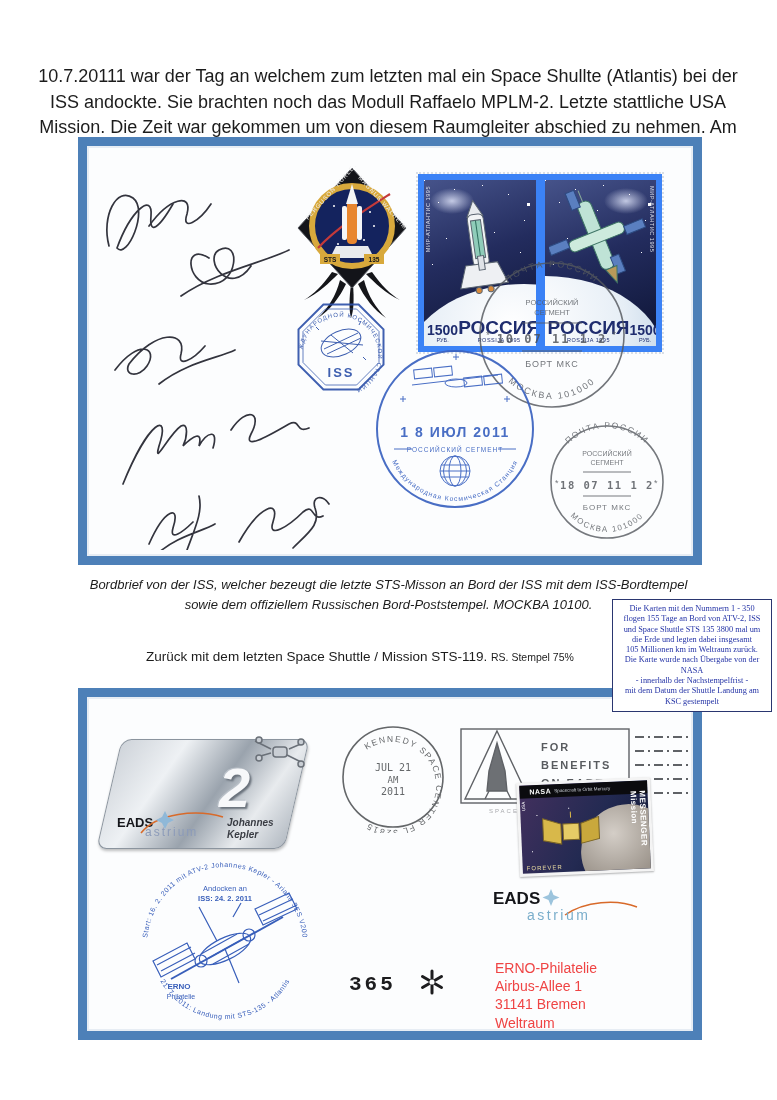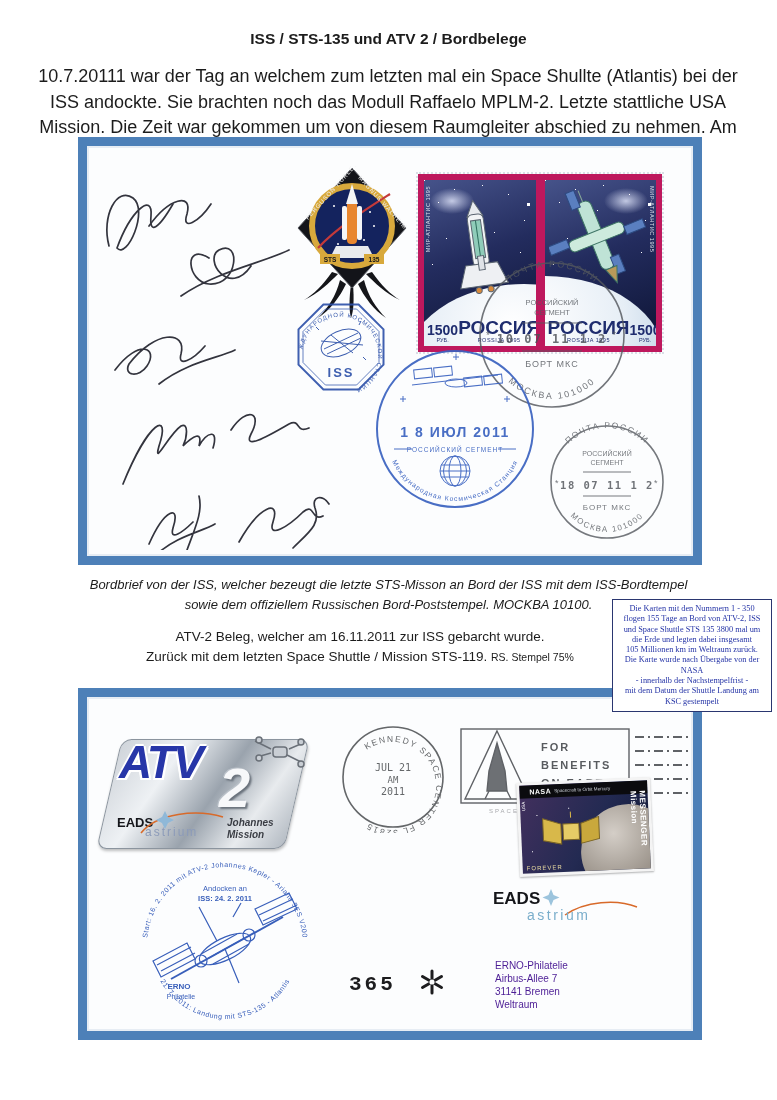--- a/index.html
+++ b/index.html
@@ -19,21 +19,21 @@
   .cap1{top:575px;}
   .cap2{top:1045px;}
   .atvtext{position:absolute;top:627px;left:40px;width:640px;text-align:center;
            font-size:13.5px;line-height:1.5;}
   .atvsmall{font-size:10.5px;}
   .notebox{position:absolute;left:612px;top:599px;width:152px;background:#ffffff;
            border:1.5px solid #2a3670;color:#2433a6;font-family:"Liberation Serif",serif;
            font-size:8.3px;line-height:1.24;text-align:center;padding:4px 3px;z-index:7;}
   .notebox span{display:block;}
   
-  .stamp-pair{position:absolute;left:331px;top:28px;width:232px;height:166px;background:#be185d;
+  .stamp-pair{position:absolute;left:331px;top:28px;width:232px;height:166px;background:#3b82f6;
               padding:6px;display:flex;gap:9px;outline:2px dotted #d9dee5;align-items:flex-end;}
   .stamp{position:relative;width:114px;height:166px;overflow:hidden;
          background:linear-gradient(160deg,#46538a 0%,#232c5e 45%,#0d1434 100%);}
   .stamp .galaxy{position:absolute;left:6px;top:8px;width:44px;height:26px;border-radius:50%;
          background:radial-gradient(closest-side,rgba(230,235,255,.8),rgba(230,235,255,0));}
   .stamp .stars{position:absolute;left:0;top:0;width:1px;height:1px;background:#fff;
     box-shadow:14px 22px 0 #fff,30px 9px 0 #fff,52px 30px 0 #fff,84px 14px 0 #fff,
     100px 40px 0 #fff,70px 52px 0 #fff,22px 58px 0 #fff,96px 72px 0 #fff,8px 84px 0 #fff,
     58px 5px 0 #fff,104px 24px 0 1px #fff;}
   .stamp .earth{position:absolute;width:240px;height:170px;border-radius:50%;
@@ -47,21 +47,21 @@
   .valrow{position:absolute;bottom:3px;left:0;width:100%;display:flex;align-items:flex-end;
           justify-content:space-between;color:#1e2c6e;z-index:3;padding:0 3px;box-sizing:border-box;}
   .big1500{font-size:14px;font-weight:bold;line-height:1;}
   .rub{font-size:5.5px;text-align:center;}
   .rossiya{font-size:19px;font-weight:bold;line-height:1;}
   .rossija{font-size:5.5px;text-align:center;letter-spacing:.5px;}
   .vstack{display:flex;flex-direction:column;align-items:center;}
   
   .num365{font-family:"Liberation Mono",monospace;font-weight:bold;font-size:21px;
           letter-spacing:3px;color:#1d1d1f;}
-  .addr{font-size:10px;color:#4c1d95;line-height:1.3;}
+  .addr{font-size:14px;color:#ef4444;line-height:1.3;}
   .addr span{display:block;}
   
   .atvlogo{position:absolute;left:14px;top:36px;width:206px;height:122px;}
   .atvplate{position:absolute;left:8px;top:6px;width:186px;height:108px;transform:skewX(-13deg);
      border-radius:10px;border:1px solid #8b949e;
      background:linear-gradient(115deg,#cfd4da 0%,#eef1f4 28%,#9aa3ad 55%,#e8ebee 78%,#b4bbc3 100%);
      box-shadow:1px 2px 3px rgba(0,0,0,.25);}
   .atvword{position:absolute;left:18px;top:2px;font-size:46px;font-weight:bold;font-style:italic;
      color:#2736a8;letter-spacing:-2px;
      text-shadow:-2px 0 #fff,2px 0 #fff,0 -2px #fff,0 2px #fff,2px 2px #fff,-2px 2px #fff;}
@@ -94,21 +94,20 @@
   .musa{position:absolute;left:1px;top:16px;writing-mode:vertical-rl;transform:rotate(180deg);
      font-size:4.6px;color:#fff;}
   svg text{font-family:"Liberation Sans",sans-serif;}
   .mono{font-family:"DejaVu Sans Mono",monospace;}
 </style>
 </head>
 <body>
 
 <div class="page">
 
-  <div class="title">ISS / STS-135 und ATV 2 / Bordbelege</div>
   <div class="intro">10.7.20111 war der Tag an welchem zum letzten mal ein Space Shullte (Atlantis) bei der ISS andockte. Sie brachten noch das Modull Raffaelo MPLM-2. Letzte stattliche USA Mission. Die Zeit war gekommen um von diesem Raumgleiter abschied zu nehmen. Am 18.7.2011 undocking STS-135 und liess ISS Exp. 28 zurück.</div>
 
   <div class="cover cover1">
 
     <svg class="abs" style="left:6px;top:16px;" width="244" height="388" viewBox="0 0 244 388">
       <g stroke="#23242e" stroke-width="1.7" fill="none" stroke-linecap="round" opacity="0.92">
         <path d="M16,84 C8,54 24,24 40,36 C56,48 34,98 24,86 C38,48 60,30 58,54 C56,74 66,66 80,42"></path>
         <path d="M56,64 C76,36 100,30 94,52 C88,70 106,60 118,42"></path>
         <path d="M116,96 C90,80 94,120 116,122 C146,124 148,76 126,88 C110,97 136,136 158,104 M88,134 C122,110 172,100 196,88"></path>
         <path d="M22,208 C46,176 66,186 54,204 C46,216 30,214 36,202 C62,168 94,168 88,192 C84,206 100,198 112,184 M66,222 C94,200 126,196 142,188"></path>
@@ -309,21 +308,21 @@
       <text x="66" y="94" font-size="8" fill="#54585e" text-anchor="middle" letter-spacing="1">БОРТ МКС</text>
       <text font-size="8" fill="#54585e" letter-spacing="1.5" text-anchor="middle">
         <textPath href="#pm2b" startOffset="50%">МОСКВА 101000</textPath>
       </text>
     </svg>
   </div>
 
   <div class="caption cap1" style="padding:0 84px;box-sizing:border-box;">Bordbrief von der ISS, welcher bezeugt die letzte STS-Misson an Bord der ISS mit dem ISS-Bordtempel sowie dem offiziellem Russischen Bord-Poststempel. MOCKBA 10100.</div>
 
   <div class="atvtext">
-    <span>ATV-2 Beleg, welcher am 16.11.2011 zur ISS gebarcht wurde.</span><br>
+    <br>
     <span>Zurück mit dem letzten Space Shuttle / Mission STS-119.</span>
     <span class="atvsmall">RS. Stempel 75%</span>
   </div>
 
   <div class="notebox">
     <span>Die Karten mit den Nummern 1 - 350</span>
     <span>flogen 155 Tage an Bord von ATV-2, ISS</span>
     <span>und Space Shuttle STS 135 3800 mal um</span>
     <span>die Erde und legten dabei insgesamt</span>
     <span>105 Millionen km im Weltraum zurück.</span>
@@ -331,41 +330,40 @@
     <span>NASA</span>
     <span>- innerhalb der Nachstempelfrist -</span>
     <span>mit dem Datum der Shuttle Landung am</span>
     <span>KSC gestempelt</span>
   </div>
 
   <div class="cover cover2">
 
     <div class="atvlogo">
       <div class="atvplate"></div>
-      <span class="atvword abs">ATV</span>
       <span class="atvtwo abs">2</span>
       <svg class="abs" style="left:150px;top:-2px;" width="56" height="44" viewBox="0 0 56 44">
         <g stroke="#6a7078" stroke-width="1.5" fill="#c9ced4">
           <rect x="22" y="16" width="14" height="10" rx="3"></rect>
           <path d="M4,10 L20,18 M36,24 L52,32 M6,26 L20,22 M38,18 L52,12" fill="none"></path>
           <circle cx="8" cy="9" r="3"></circle>
             <circle cx="50" cy="33" r="3"></circle>
           <circle cx="8" cy="27" r="3"></circle>
             <circle cx="50" cy="11" r="3"></circle>
         </g>
       </svg>
       <span class="eads-sm abs">EADS</span>
       <span class="astrium-sm abs">astrium</span>
       <svg class="abs" style="left:36px;top:74px;" width="120" height="36" viewBox="0 0 120 36">
         <path d="M4,26 C20,6 60,2 86,10" stroke="#d86a2a" stroke-width="1.6" fill="none"></path>
         <path d="M28,4 l3,6 l6,3 l-6,3 l-3,6 l-3,-6 l-6,-3 l6,-3 Z" fill="#8fb8d8"></path>
       </svg>
       <span class="kepler abs">
         <span>Johannes</span>
-        <span>Mission</span>
+        <span>Kepler</span>
       </span>
     </div>
 
     <svg class="abs" style="left:250px;top:24px;" width="112" height="112" viewBox="0 0 112 112" opacity="0.85">
       <defs>
           <path id="kscring" d="M12,56 A44,44 0 1 1 11.9,56.5"></path>
         </defs>
       <circle cx="56" cy="56" r="50" fill="none" stroke="#4a4d50" stroke-width="1.6"></circle>
       <text font-size="8.5" fill="#4a4d50" letter-spacing="1.5">
         <textPath href="#kscring" startOffset="12%">KENNEDY SPACE CENTER FL 32815</textPath>
@@ -463,20 +461,20 @@
       <svg class="abs" style="left:28px;top:0;" width="120" height="56" viewBox="0 0 120 56">
         <path d="M30,14 l2.5,6 l6,2.5 l-6,2.5 l-2.5,6 l-2.5,-6 l-6,-2.5 l6,-2.5 Z" fill="#9cc4dd"></path>
         <path d="M44,40 C64,26 96,24 116,32" stroke="#d86a2a" stroke-width="1.4" fill="none"></path>
       </svg>
       <span class="eads">EADS</span>
       <span class="astrium">astrium</span>
     </div>
 
     <div class="abs addr" style="left:408px;top:262px;">
       <span>ERNO-Philatelie</span>
-      <span>Airbus-Allee 7</span>
+      <span>Airbus-Allee 1</span>
       <span>31141 Bremen</span>
       <span>Weltraum</span>
     </div>
   </div>
 
 
 </div>
 
 </body></html>

